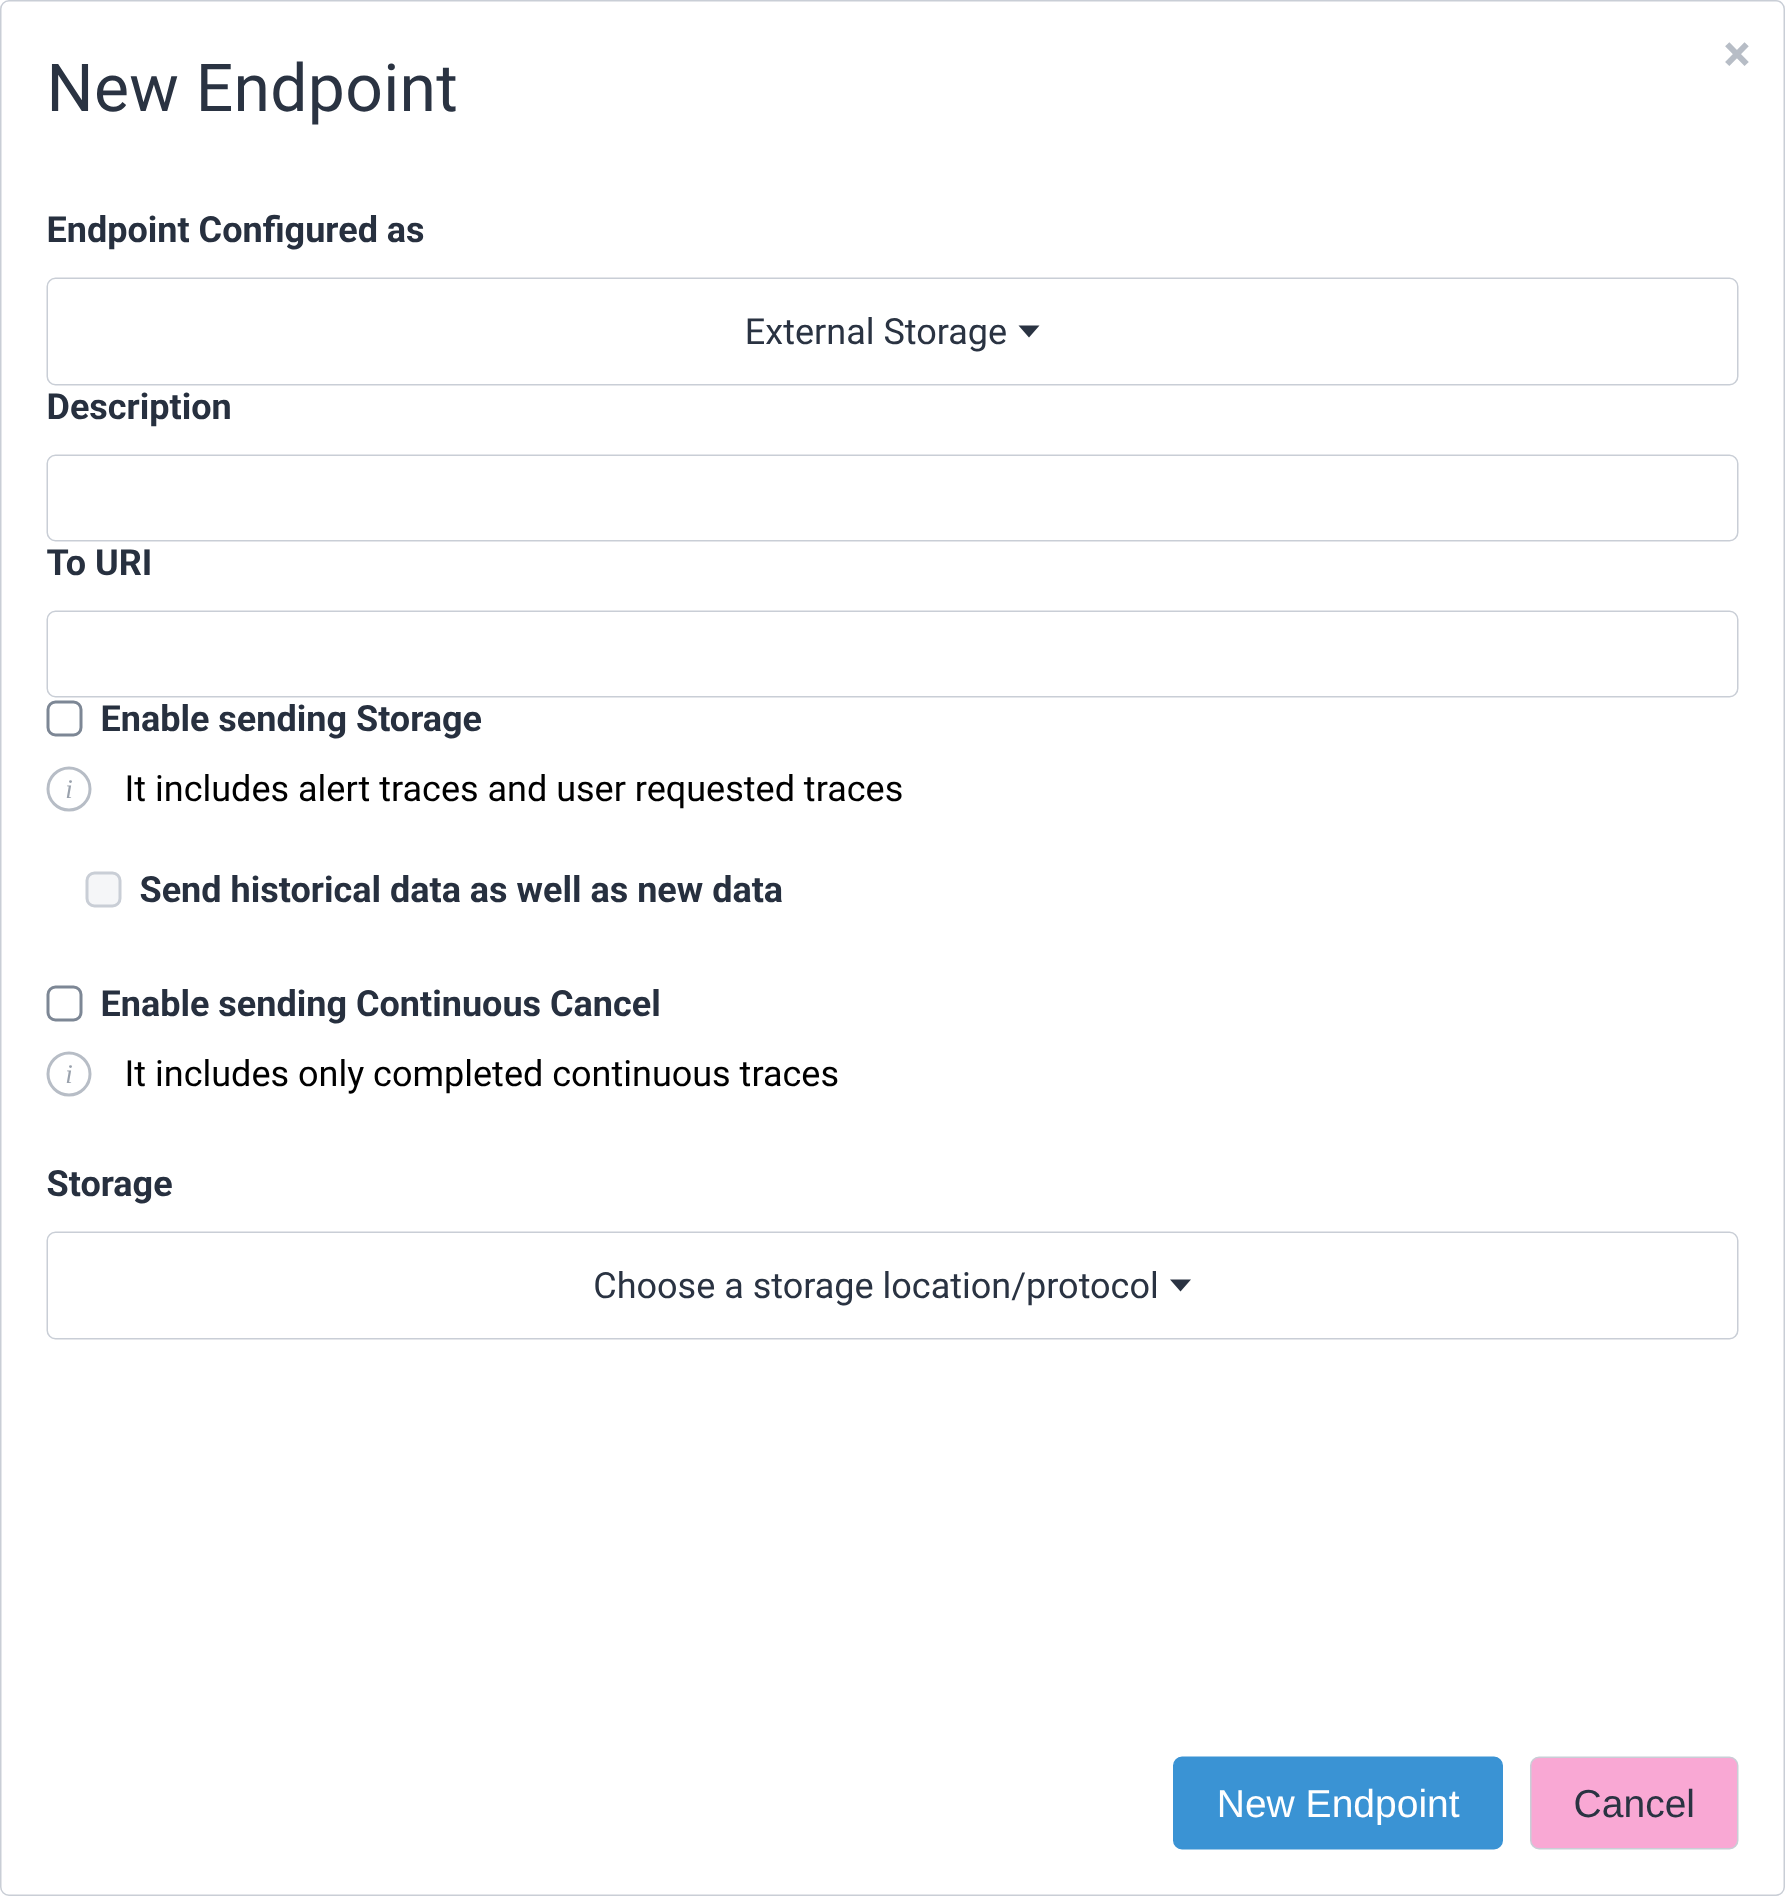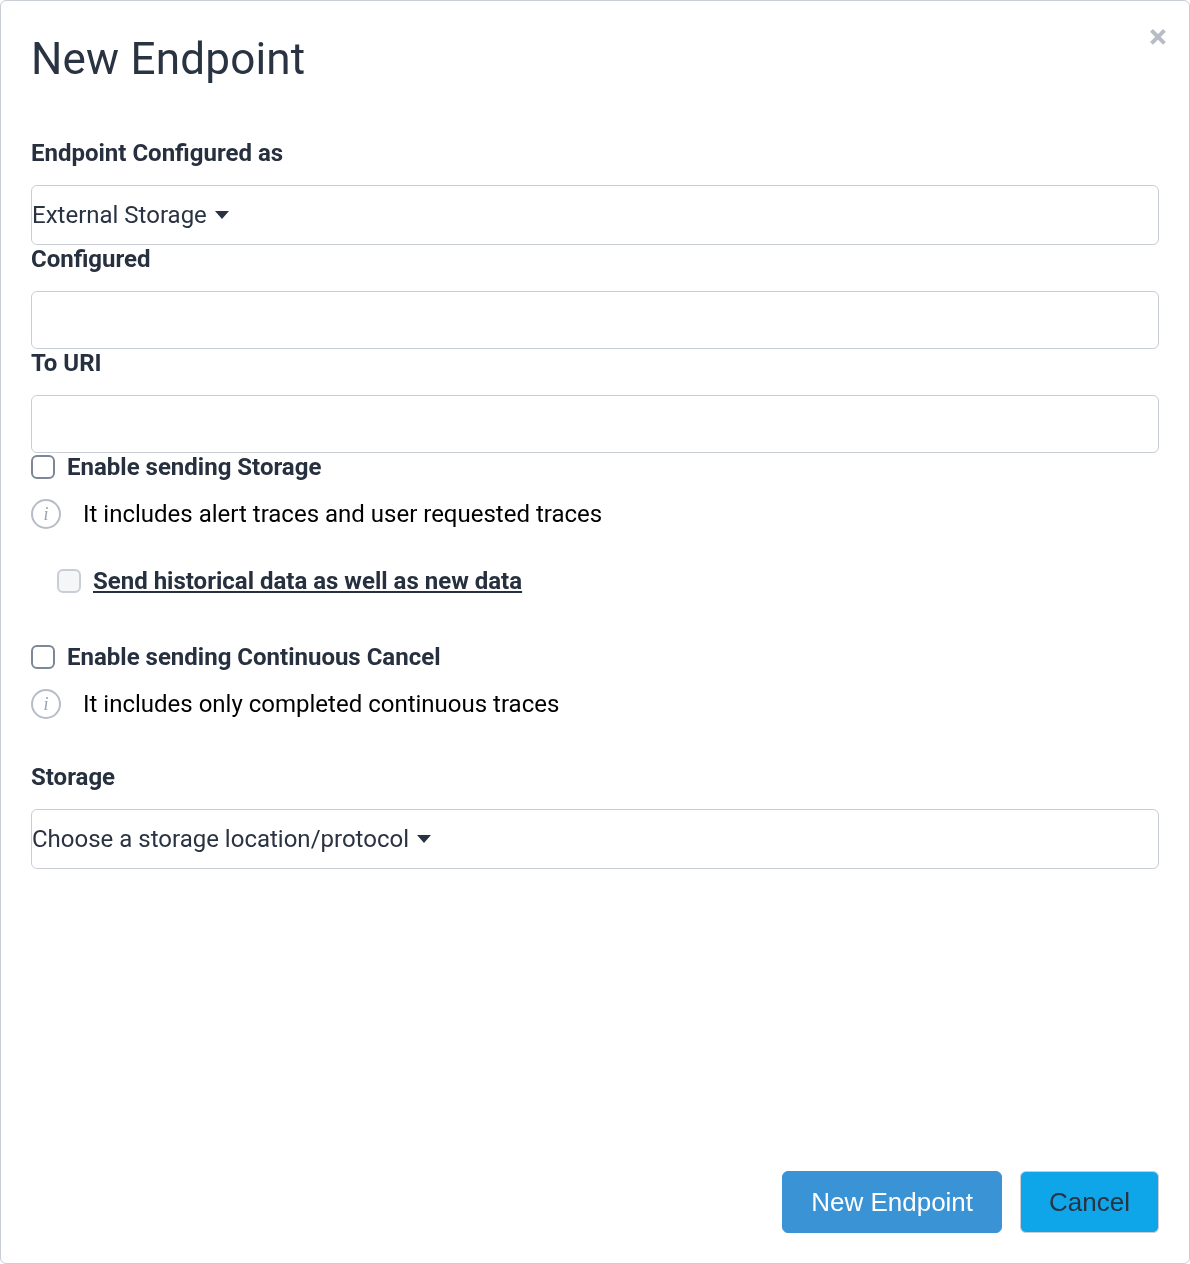--- a/index.html
+++ b/index.html
@@ -43,23 +43,24 @@
     font-weight: 700;
     color: #27303f;
     margin-bottom: 18px;
     display: block;
   }
   .select-like {
     width: 100%;
     border: 1px solid #c9ced6;
     border-radius: 6px;
     background: #fff;
-    height: 60px;
-    display: flex;
-    align-items: center;
+    height: 72px;
+    display: flex;
+    align-items: center;
+    justify-content: center;
     font-size: 24px;
     color: #2a3342;
     cursor: pointer;
     gap: 8px;
   }
   .caret-down {
     width: 0; height: 0;
     border-left: 7px solid transparent;
     border-right: 7px solid transparent;
     border-top: 8px solid #2a3342;
@@ -75,21 +76,21 @@
     padding: 0 14px;
     color: #2a3342;
   }
   .group { }
   .checkbox-row {
     display: flex;
     align-items: center;
     gap: 12px;
     margin-bottom: 18px;
   }
-  .checkbox-row.indented { padding-left: 26px; text-decoration: underline; }
+  .checkbox-row.indented { padding-left: 26px; }
   .cb {
     width: 24px; height: 24px;
     border: 2px solid #7d8795;
     border-radius: 6px;
     background: #fff;
     flex: 0 0 24px;
     cursor: pointer;
   }
   .cb.disabled {
     border-color: #c9ced6;
@@ -141,21 +142,21 @@
     display: inline-flex;
     align-items: center;
     justify-content: center;
   }
   .btn-primary {
     background: #3a93d4;
     color: #fff;
     border: 1px solid #3a93d4;
   }
   .btn-secondary {
-    background: #0ea5e9;
+    background: #f9a8d4;
     color: #2a3342;
     border: 1px solid #c9ced6;
   }
 </style>
 </head>
 <body>
 
 <div class="modal">
 
   <div class="close-x">×</div>
@@ -164,21 +165,21 @@
 
   <div class="group">
     <label class="field-label">Endpoint Configured as</label>
     <div class="select-like">
       <span>External Storage</span>
       <span class="caret-down"></span>
     </div>
   </div>
 
   <div class="group">
-    <label class="field-label">Configured</label>
+    <label class="field-label">Description</label>
     <input class="text-input" type="text" value="" style="">
   </div>
 
   <div class="group">
     <label class="field-label">To URI</label>
     <input class="text-input" type="text" value="" style="">
   </div>
 
   <div class="checkbox-row">
     <div class="cb"></div>

